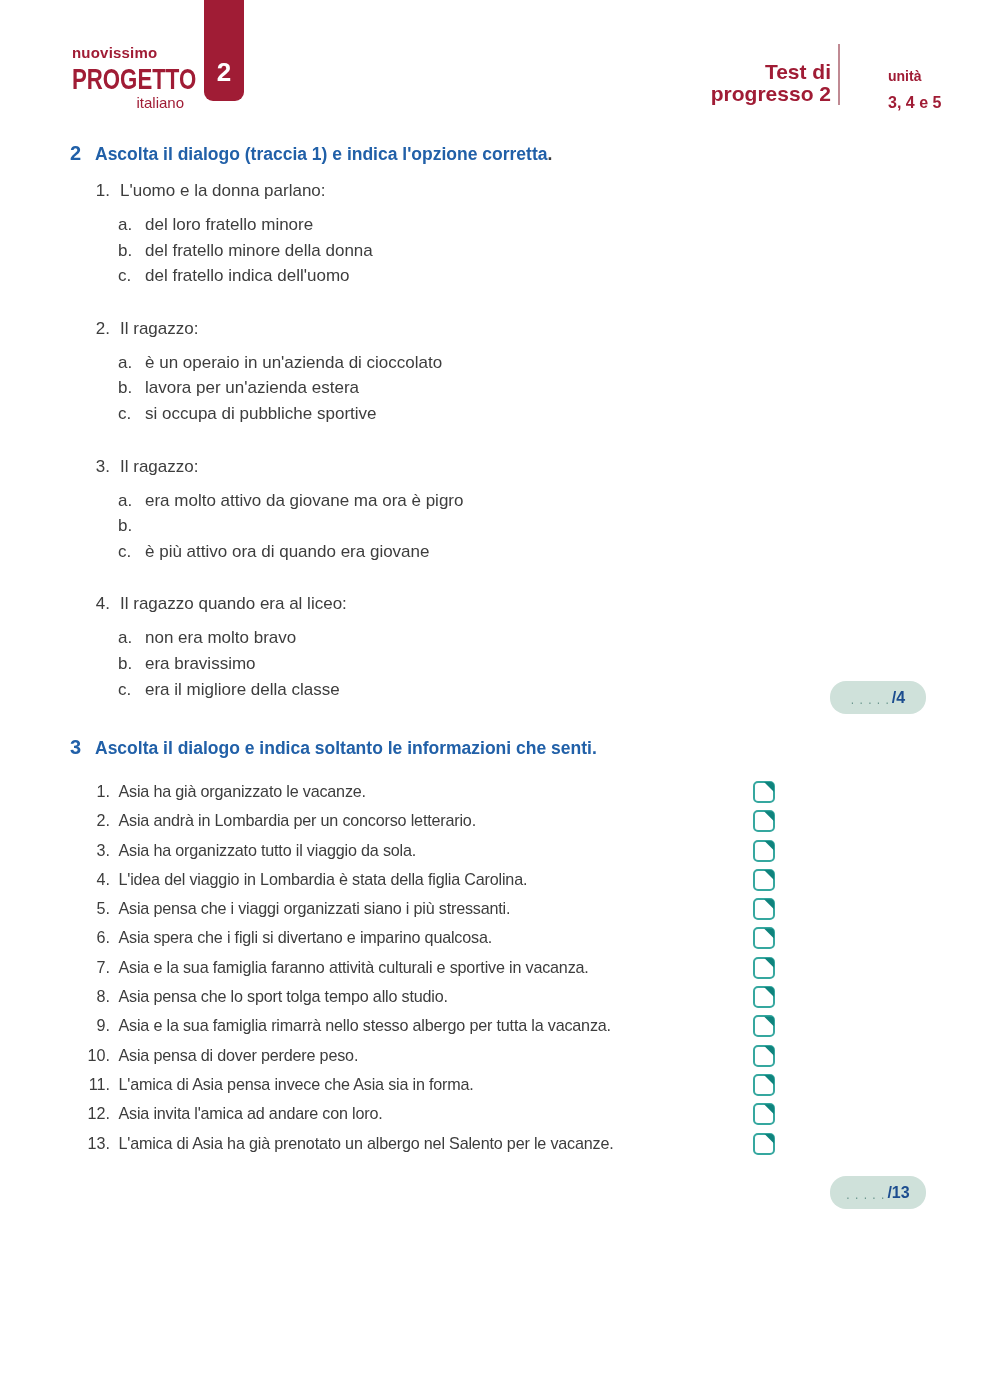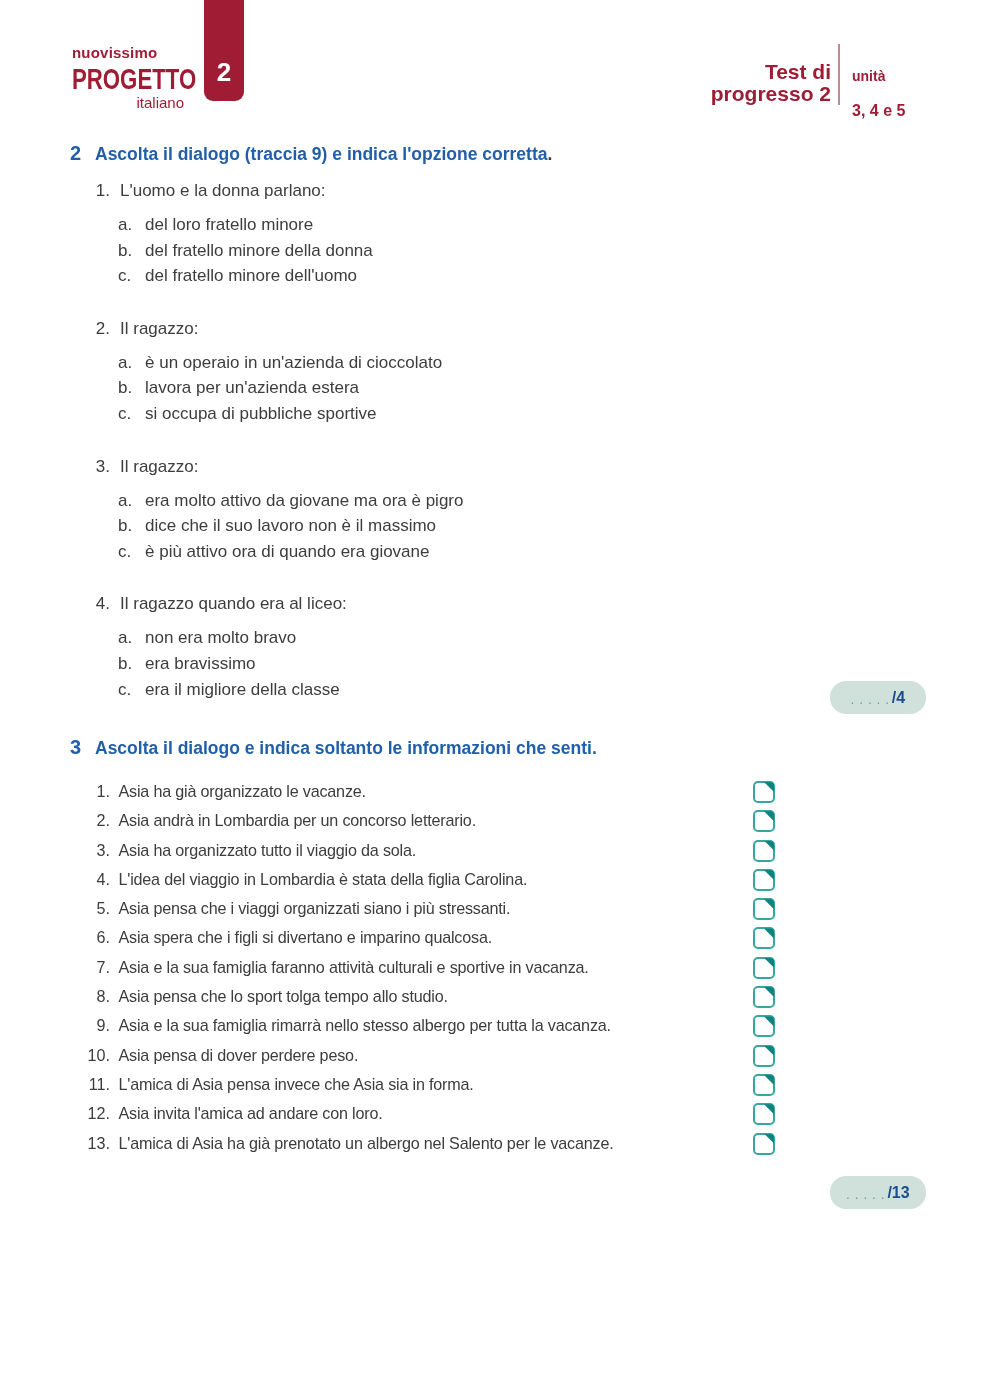--- a/index.html
+++ b/index.html
@@ -12,23 +12,23 @@
   .brand-line1 { font-size:15px; font-weight:bold; letter-spacing:.2px; }
   .brand-line2 { font-size:30px; font-weight:bold; display:inline-block; transform:scaleX(.74); transform-origin:0 50%; white-space:nowrap; margin-top:1px; }
   .brand-line3 { font-size:15px; text-align:right; margin-top:-2px; font-weight:normal; }
   .badge { position:absolute; left:204px; top:0; width:40px; height:101px; background:#a01c35;
            border-radius:0 0 9px 9px; display:flex; align-items:flex-end; justify-content:center; }
   .badge span { color:#fff; font-size:26px; font-weight:bold; padding-bottom:13px; }
 
   .hdr-title { position:absolute; left:644px; top:61px; width:187px; text-align:right;
                color:#a01c35; font-size:21px; font-weight:bold; line-height:21.5px; }
   .hdr-divider { position:absolute; left:838px; top:44px; width:2px; height:61px; background:#c08a93; }
-  .hdr-unit { position:absolute; left:852px; top:68px; color:#a01c35; }
+  .hdr-unit { position:absolute; left:888px; top:68px; color:#a01c35; }
   .hdr-unit-label { font-size:14px; font-weight:bold; }
-  .hdr-unit-nums { font-size:16px; font-weight:bold; margin-top:18px; }
+  .hdr-unit-nums { font-size:16px; font-weight:bold; margin-top:10px; }
 
   
   .sec { position:absolute; left:70px; }
   .sec-head { display:flex; align-items:baseline; }
   .sec-num { width:25px; flex:0 0 25px; font-size:20px; font-weight:bold; color:#2160a8; }
   .sec-title { font-size:17.5px; font-weight:bold; color:#2160a8; }
   .sec-title .dark { color:#3d3d3d; }
 
   #section2 { top:142px; width:790px; }
   .question { margin-top:16px; margin-left:0; }
@@ -91,39 +91,39 @@
   </div>
   <div class="hdr-divider"></div>
   <div class="hdr-unit">
     <div class="hdr-unit-label">unità</div>
     <div class="hdr-unit-nums">3, 4 e 5</div>
   </div>
 
   <div class="sec" id="section2">
     <div class="sec-head">
       <div class="sec-num">2</div>
-      <div class="sec-title"><span>Ascolta il dialogo (traccia 9) e indica l'opzione corretta</span><span class="dark">.</span></div>
+      <div class="sec-title"><span>Ascolta il dialogo (traccia 1) e indica l'opzione corretta</span><span class="dark">.</span></div>
     </div>
 
     <div class="question">
       <div class="q-stem">
         <span class="q-num">1.</span>
         <span class="q-stem-text">L'uomo e la donna parlano:</span>
       </div>
       <div class="option">
         <span class="opt-letter">a.</span>
         <span>del loro fratello minore</span>
       </div>
       <div class="option">
         <span class="opt-letter">b.</span>
         <span>del fratello minore della donna</span>
       </div>
       <div class="option">
         <span class="opt-letter">c.</span>
-        <span>del fratello minore dell'uomo</span>
+        <span>del fratello indica dell'uomo</span>
       </div>
     </div>
 
     <div class="question">
       <div class="q-stem">
         <span class="q-num">2.</span>
         <span class="q-stem-text">Il ragazzo:</span>
       </div>
       <div class="option">
         <span class="opt-letter">a.</span>
@@ -143,21 +143,20 @@
       <div class="q-stem">
         <span class="q-num">3.</span>
         <span class="q-stem-text">Il ragazzo:</span>
       </div>
       <div class="option">
         <span class="opt-letter">a.</span>
         <span>era molto attivo da giovane ma ora è pigro</span>
       </div>
       <div class="option">
         <span class="opt-letter">b.</span>
-        <span>dice che il suo lavoro non è il massimo</span>
       </div>
       <div class="option">
         <span class="opt-letter">c.</span>
         <span>è più attivo ora di quando era giovane</span>
       </div>
     </div>
 
     <div class="question">
       <div class="q-stem">
         <span class="q-num">4.</span>

